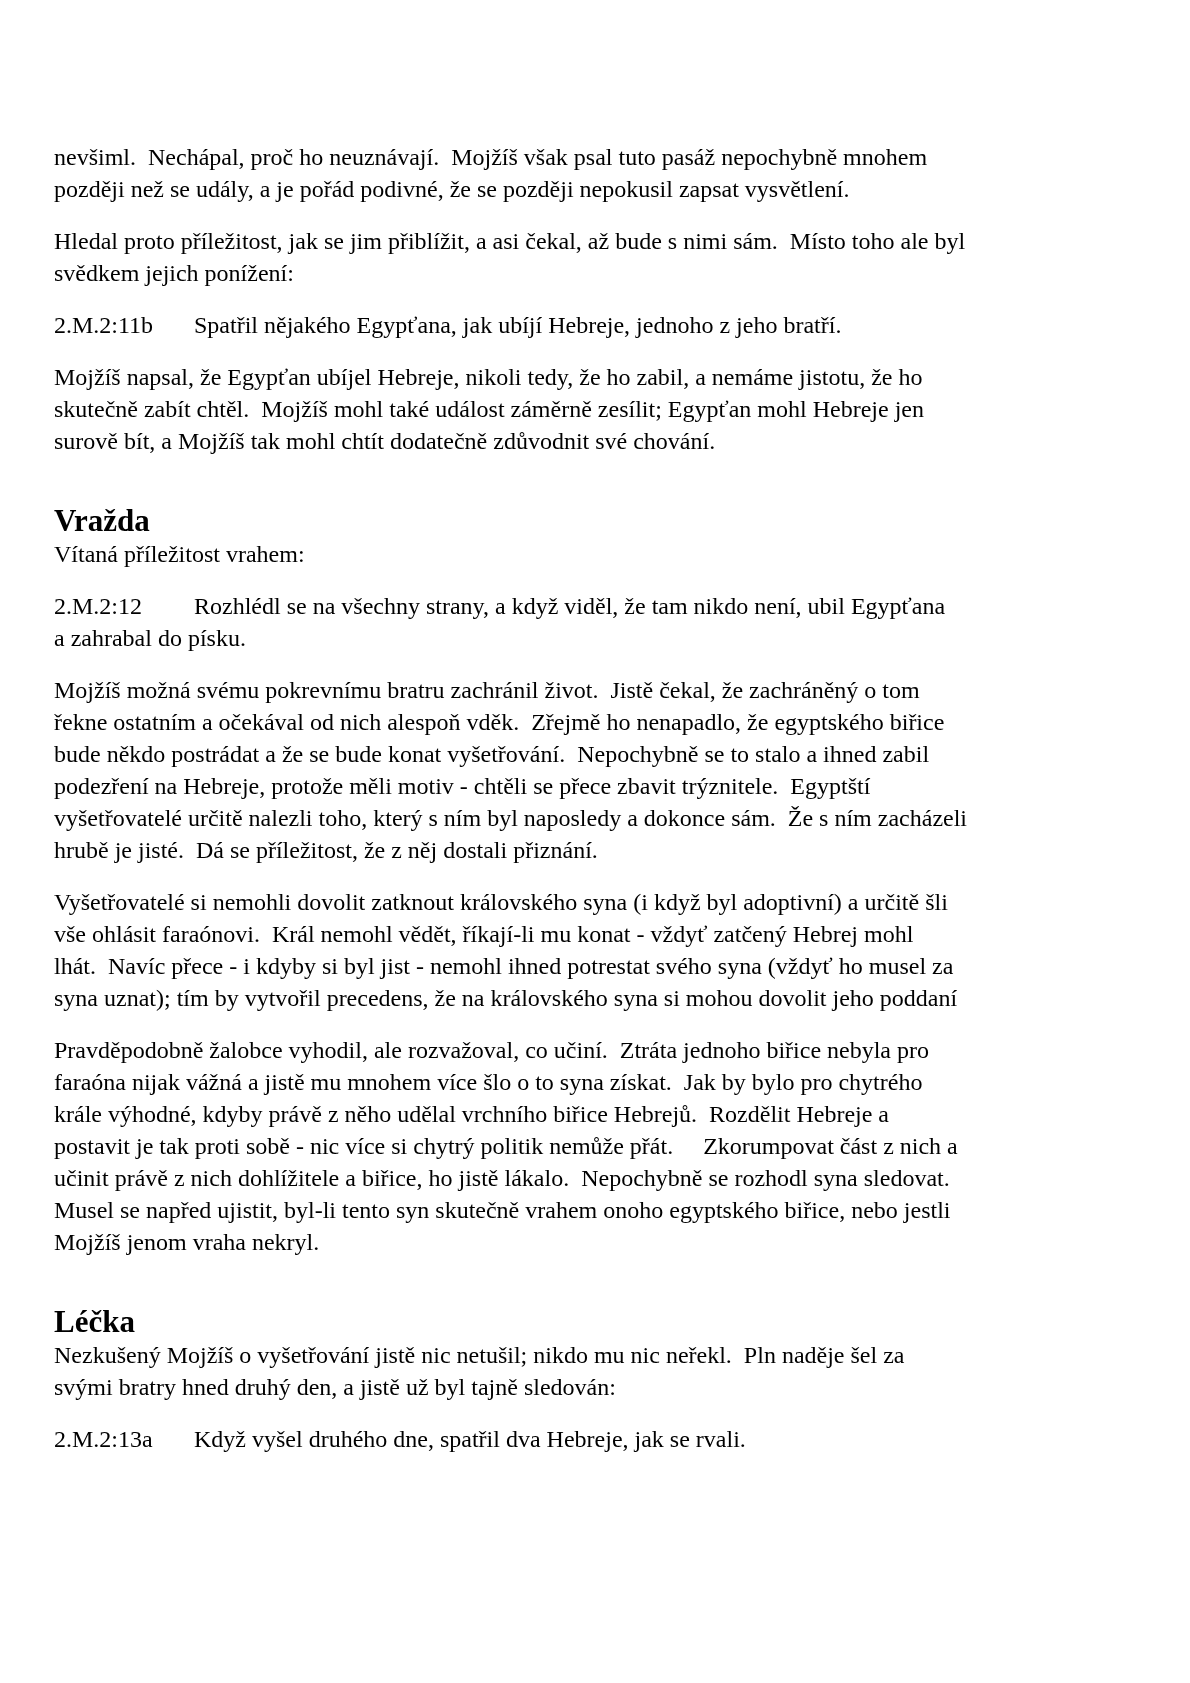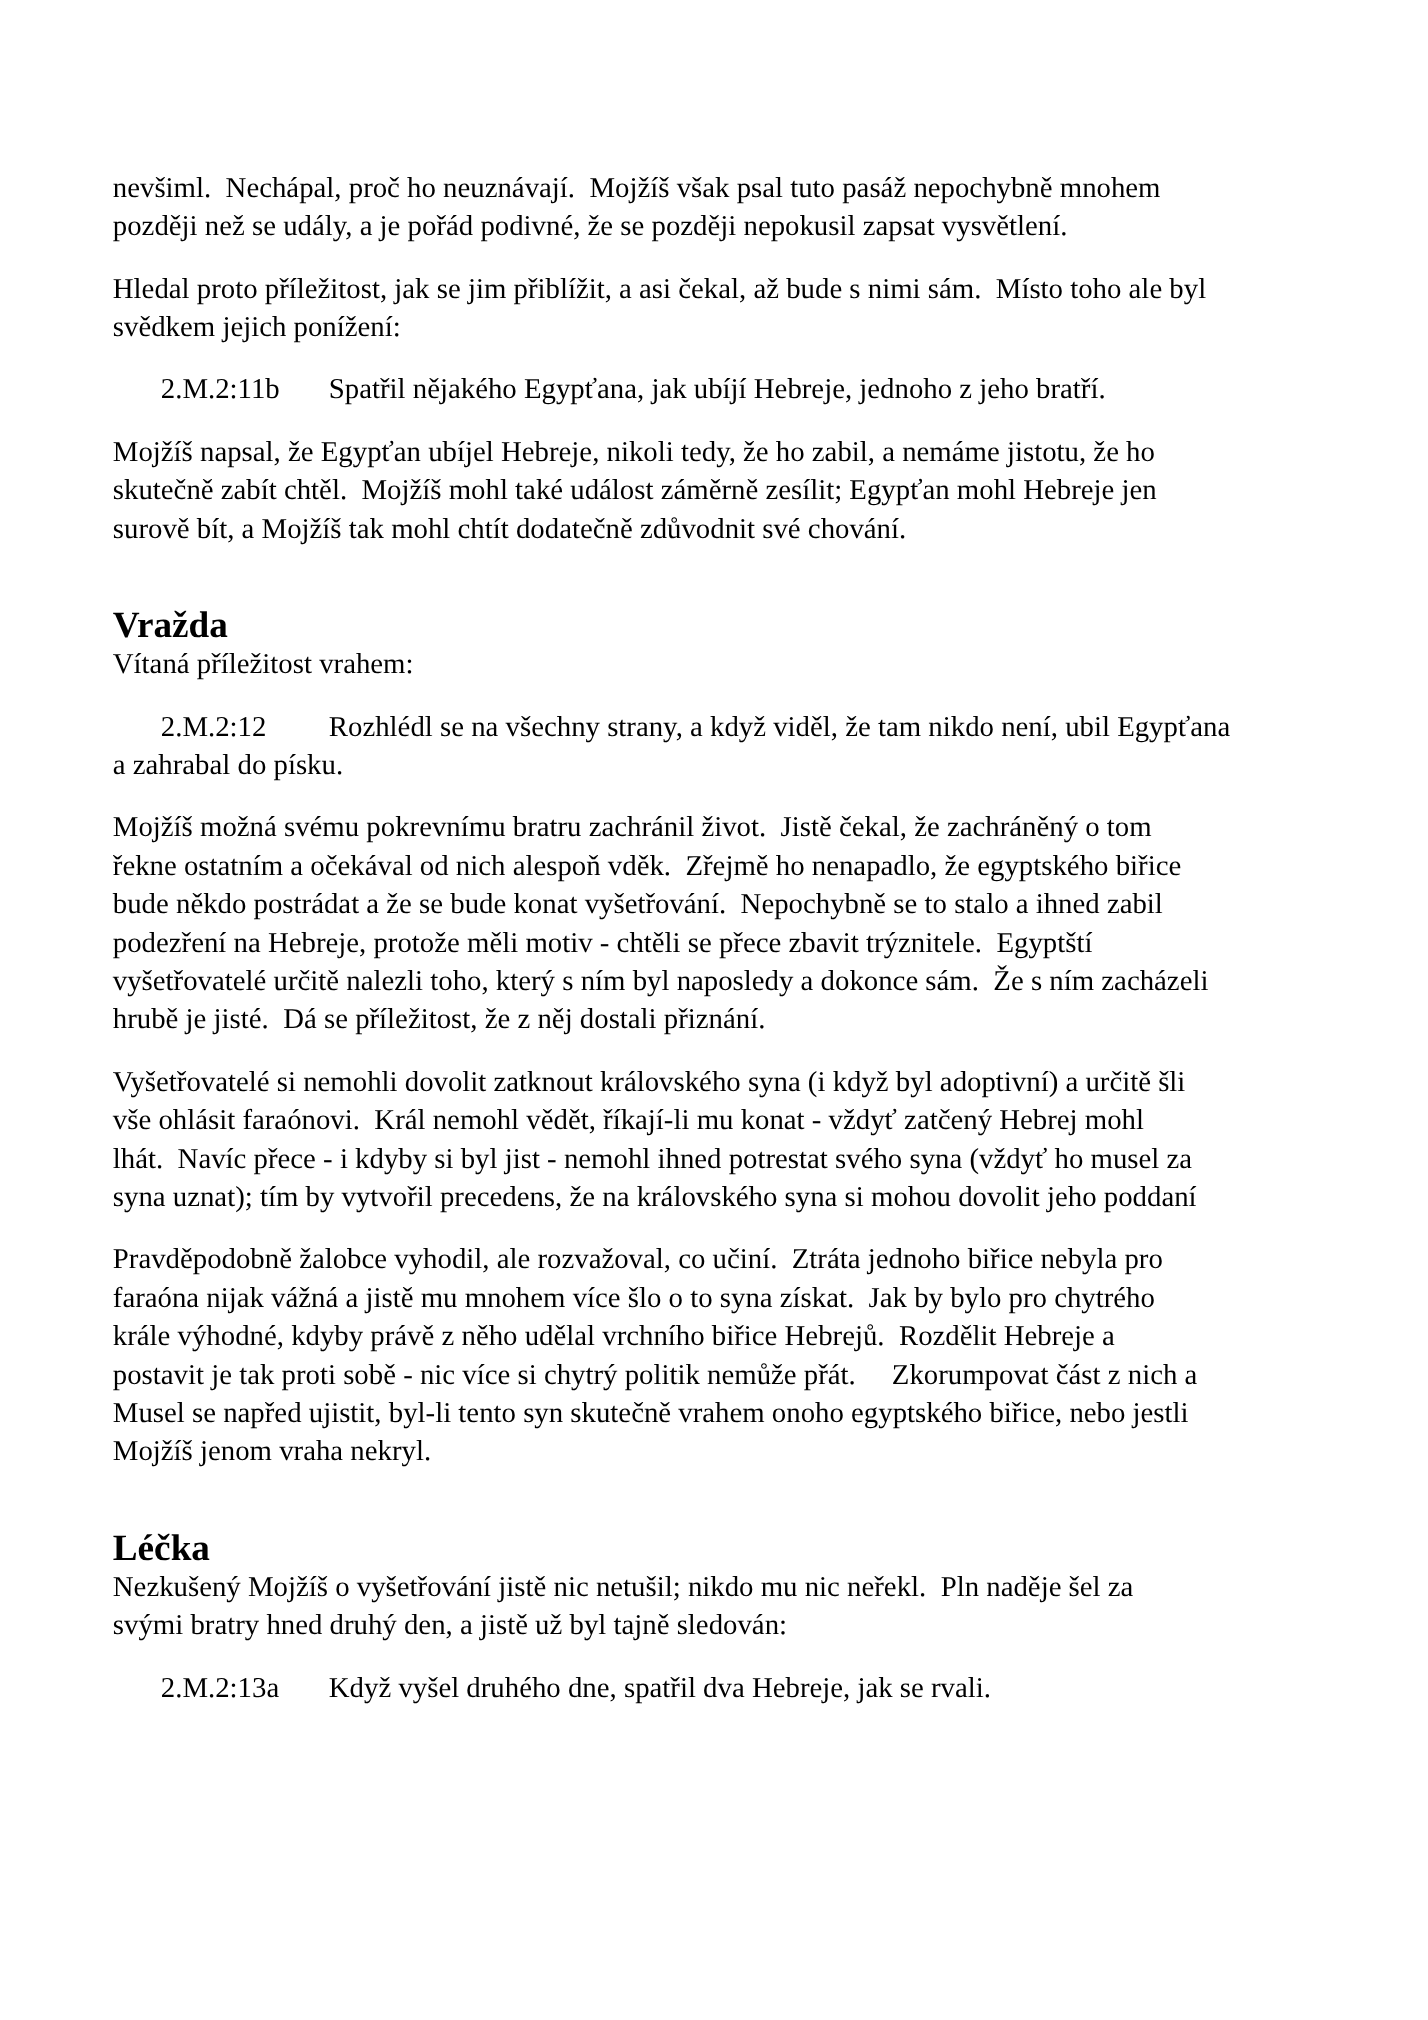--- a/index.html
+++ b/index.html
@@ -9,38 +9,37 @@
   }
   body {
     width: 1190px;
     height: 1683px;
     overflow: hidden;
   }
   .page {
     box-sizing: border-box;
     width: 1190px;
     height: 1683px;
-    padding: 141px 128px 0 94px;
+    padding: 141px 128px 0 54px;
     background: #ffffff;
     color: #000000;
     font-family: "Liberation Serif", "DejaVu Serif", serif;
     font-size: 24px;
   }
   .para {
     margin: 0 0 20px 0;
   }
   .line {
     display: block;
     line-height: 32px;
     white-space: pre;
   }
   .verse-ref {
     display: inline-block;
     width: 140px;
-    margin-left: 40px;
   }
   .heading {
     font-size: 31px;
     font-weight: bold;
     line-height: 34px;
     margin: 47px 0 0 0;
   }
 </style>
 </head>
 <body>
@@ -83,20 +82,21 @@
         <span class="line">Vyšetřovatelé si nemohli dovolit zatknout královského syna (i když byl adoptivní) a určitě šli</span>
         <span class="line">vše ohlásit faraónovi.  Král nemohl vědět, říkají-li mu konat - vždyť zatčený Hebrej mohl</span>
         <span class="line">lhát.  Navíc přece - i kdyby si byl jist - nemohl ihned potrestat svého syna (vždyť ho musel za</span>
         <span class="line">syna uznat); tím by vytvořil precedens, že na královského syna si mohou dovolit jeho poddaní</span>
       </p>
       <p class="para">
         <span class="line">Pravděpodobně žalobce vyhodil, ale rozvažoval, co učiní.  Ztráta jednoho biřice nebyla pro</span>
         <span class="line">faraóna nijak vážná a jistě mu mnohem více šlo o to syna získat.  Jak by bylo pro chytrého</span>
         <span class="line">krále výhodné, kdyby právě z něho udělal vrchního biřice Hebrejů.  Rozdělit Hebreje a</span>
         <span class="line">postavit je tak proti sobě - nic více si chytrý politik nemůže přát.     Zkorumpovat část z nich a</span>
+        <span class="line">učinit právě z nich dohlížitele a biřice, ho jistě lákalo.  Nepochybně se rozhodl syna sledovat.</span>
         <span class="line">Musel se napřed ujistit, byl-li tento syn skutečně vrahem onoho egyptského biřice, nebo jestli</span>
         <span class="line">Mojžíš jenom vraha nekryl.</span>
       </p>
       <h2 class="heading">Léčka</h2>
       <p class="para">
         <span class="line">Nezkušený Mojžíš o vyšetřování jistě nic netušil; nikdo mu nic neřekl.  Pln naděje šel za</span>
         <span class="line">svými bratry hned druhý den, a jistě už byl tajně sledován:</span>
       </p>
       <p class="para verse">
         <span class="line"><span class="verse-ref">2.M.2:13a</span><span>Když vyšel druhého dne, spatřil dva Hebreje, jak se rvali.</span></span>

